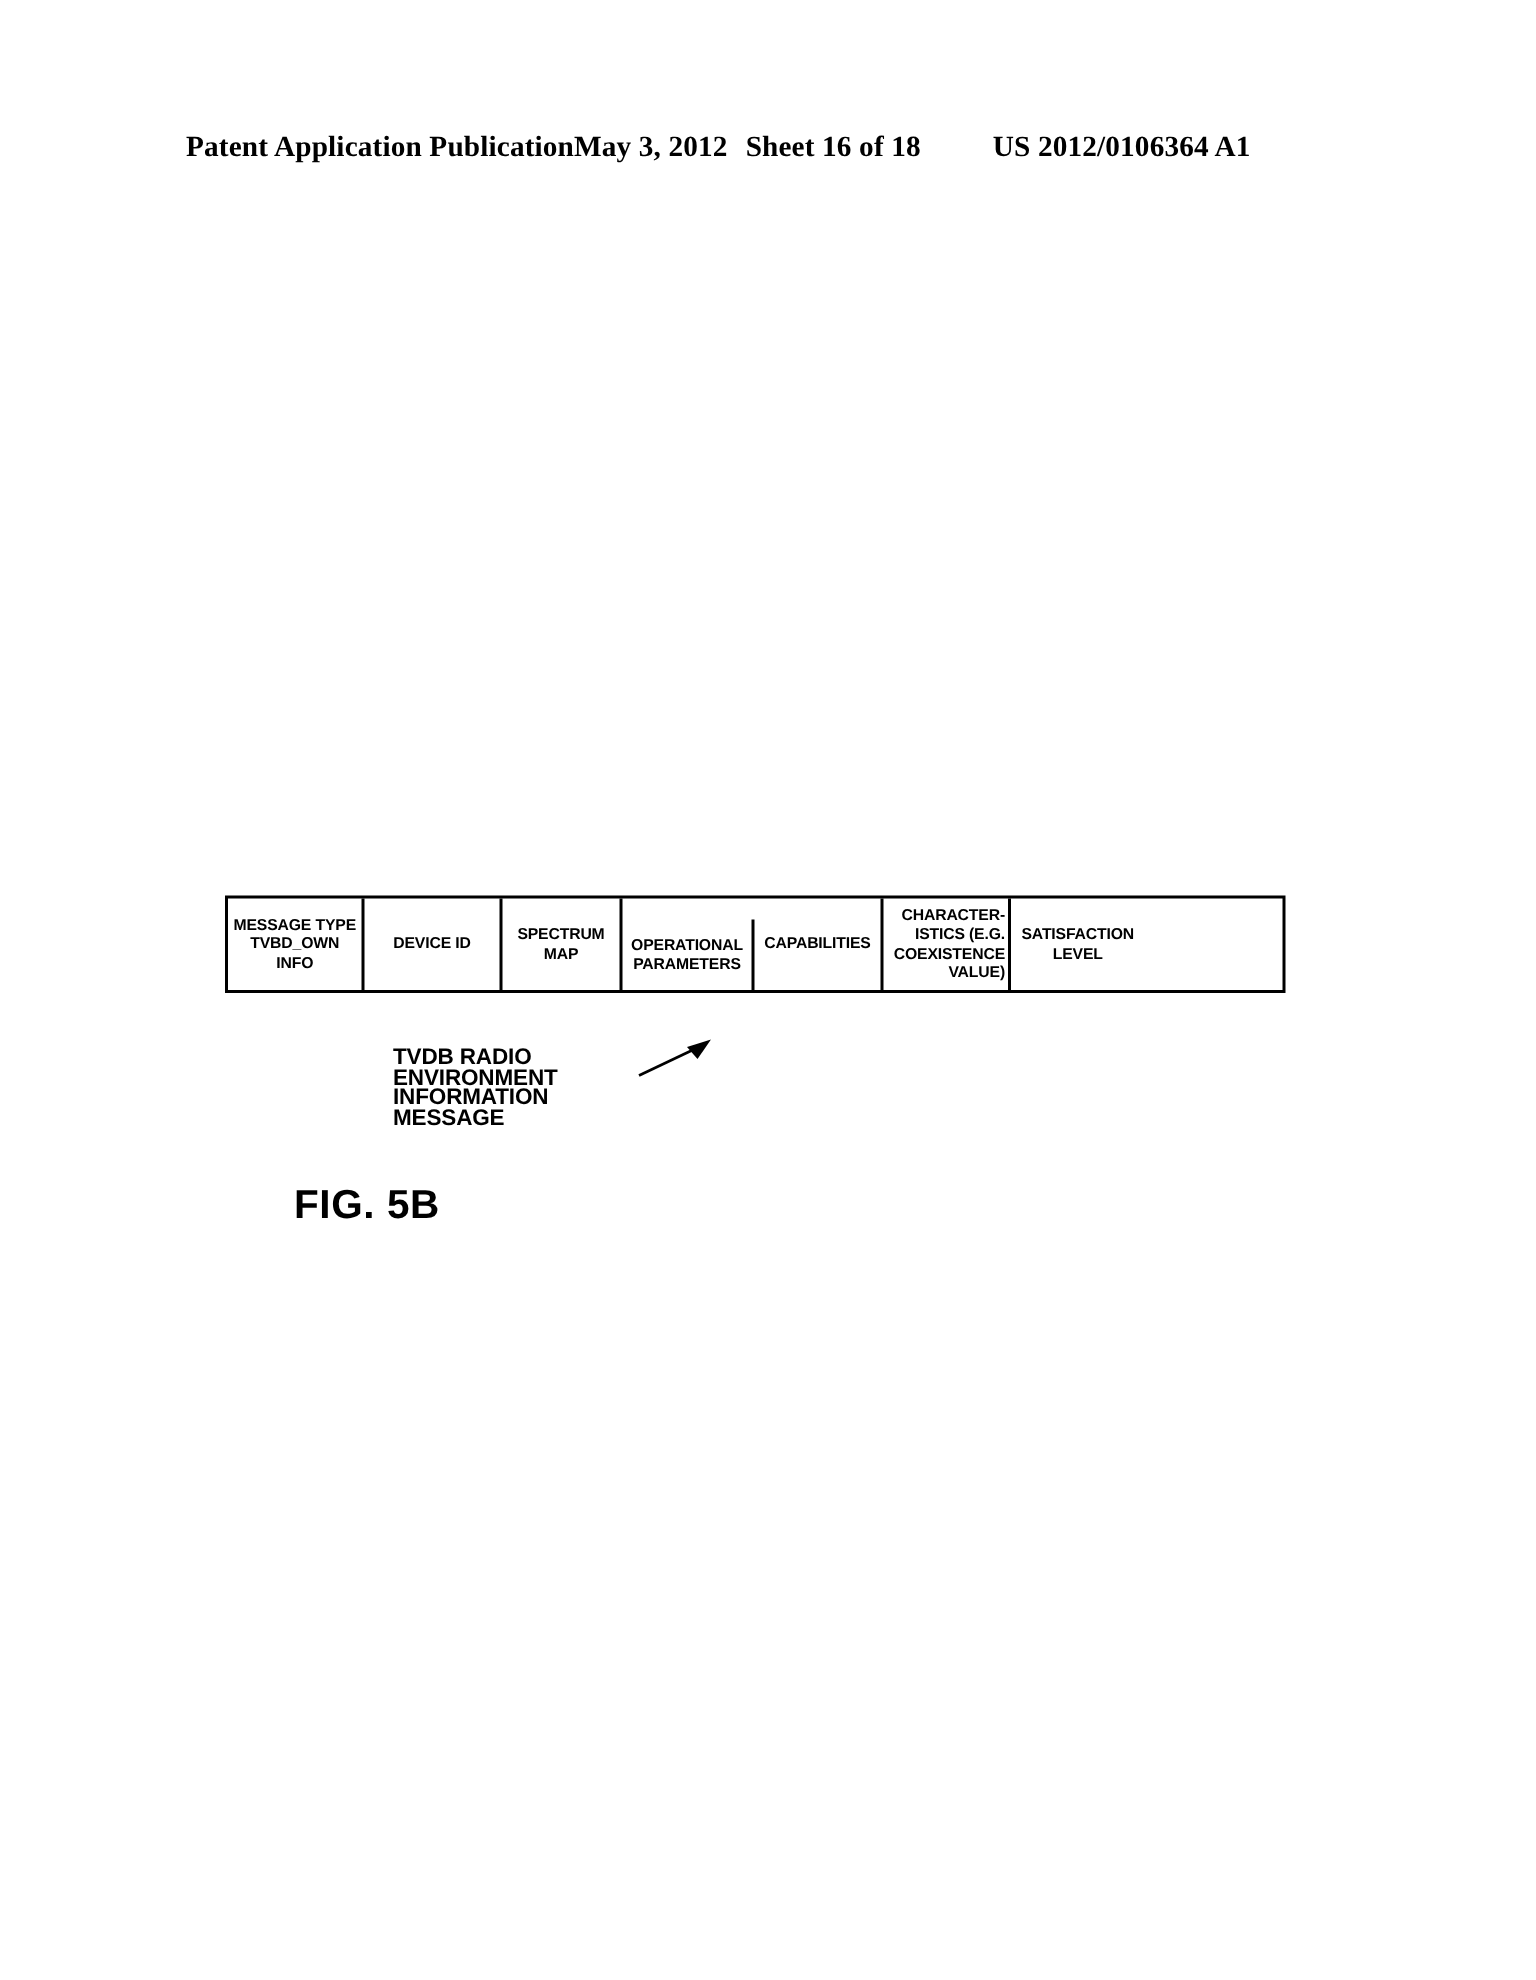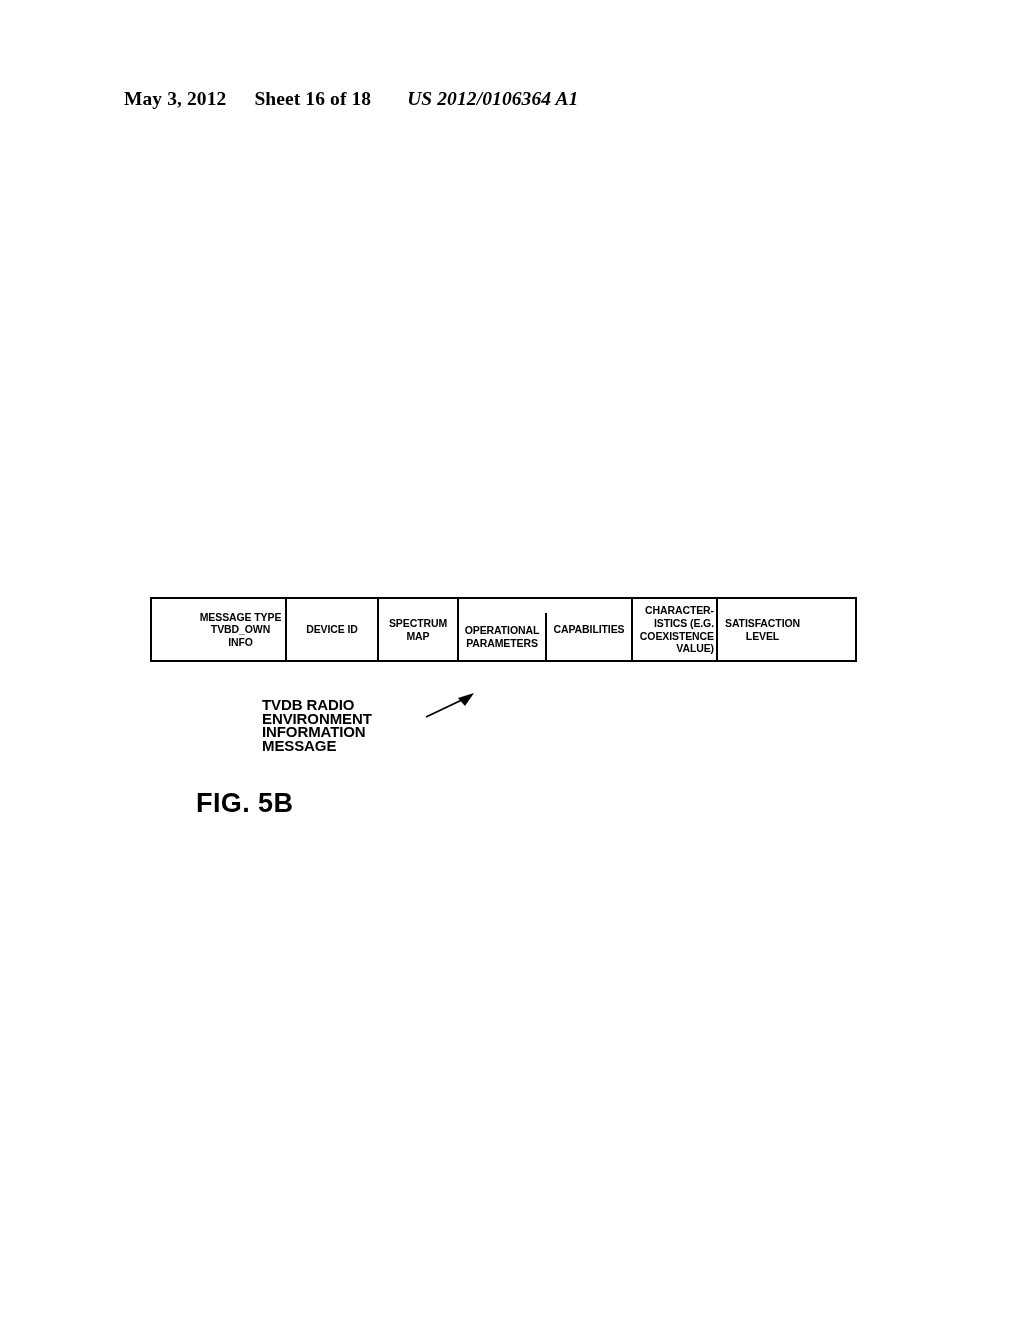--- a/index.html
+++ b/index.html
@@ -27,35 +27,34 @@
     align-items: baseline;
     font-family: "Liberation Serif", serif;
     font-weight: bold;
     font-size: 19.5px;
     color: #000000;
     letter-spacing: 0.1px;
     white-space: nowrap;
   }
   .hdr-pub      { }
   .hdr-date     { }
-  .hdr-sheet    { margin-left: 28px; }
-  .hdr-docnum   { margin-left: 36px; font-style: italic; }
+  .hdr-sheet    { margin-left: 12px; }
+  .hdr-docnum   { margin-left: 48px; }
 
   
   .msg-table {
     position: absolute;
     left: 150px;
     top: 597px;
     width: 707px;
     height: 65px;
     box-sizing: border-box;
     border: 2px solid #000000;
     display: flex;
     background: #ffffff;
-    padding-left: 44px;
   }
   .msg-cell {
     box-sizing: border-box;
     border-right: 2px solid #000000;
     display: flex;
     align-items: center;
     justify-content: center;
     text-align: center;
     font-family: "Liberation Sans", sans-serif;
     font-size: 10.5px;
@@ -110,20 +109,21 @@
     font-weight: bold;
     color: #000000;
     letter-spacing: 0.4px;
     margin-top: 28px;
   }
 </style>
 </head>
 <body>
 
 <div class="page-header">
+  <span class="hdr-pub">Patent Application Publication</span>
   <span class="hdr-date">May 3, 2012</span>
   <span class="hdr-sheet">Sheet 16 of 18</span>
   <span class="hdr-docnum">US 2012/0106364 A1</span>
 </div>
 
 <div class="msg-table">
   <div class="msg-cell c0">MESSAGE TYPE TVBD_OWN INFO</div>
   <div class="msg-cell c1">DEVICE ID</div>
   <div class="msg-cell c2">SPECTRUM MAP</div>
   <div class="msg-cell c3">OPERATIONAL PARAMETERS</div>

